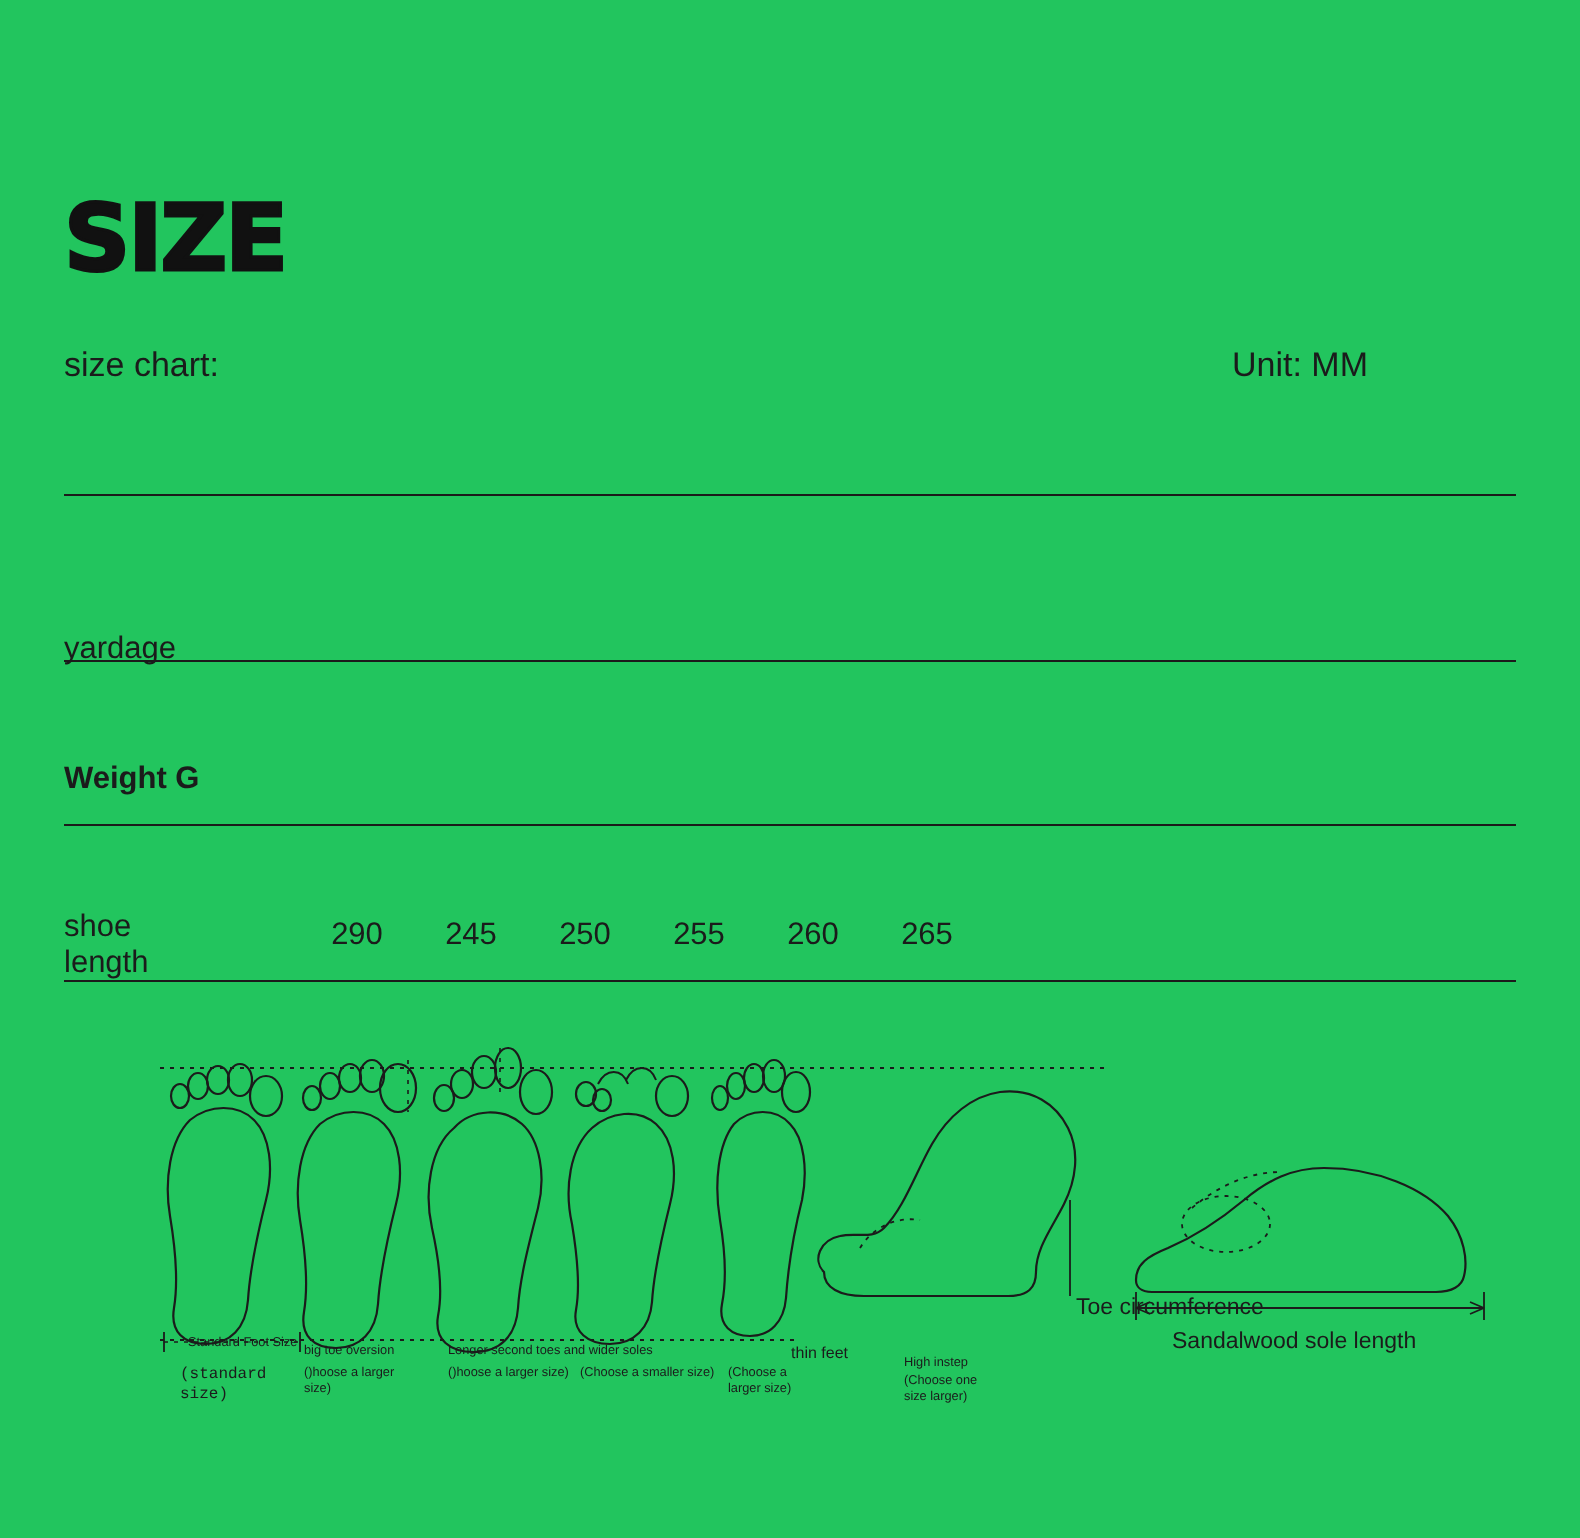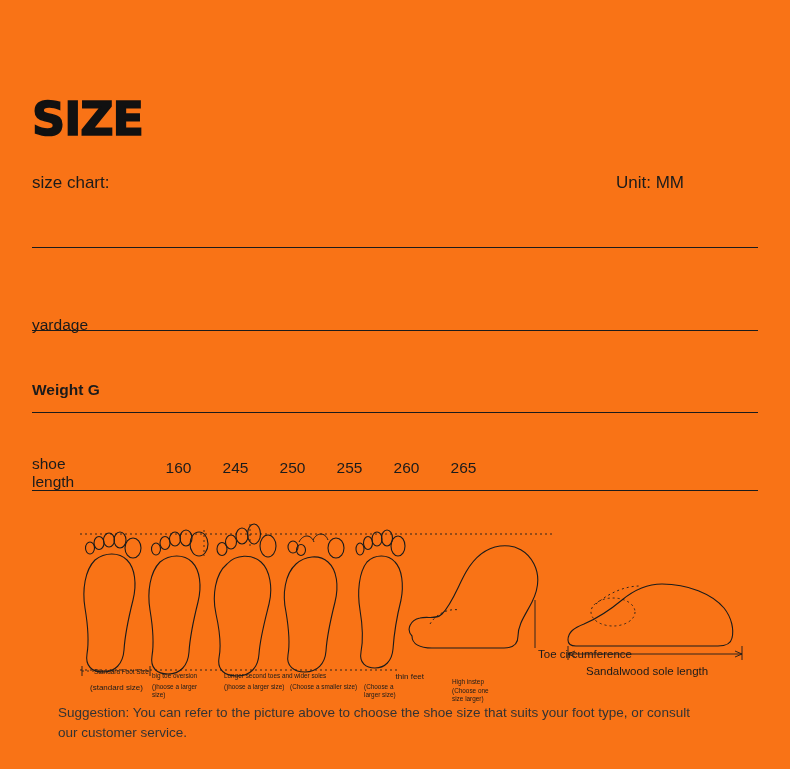--- a/index.html
+++ b/index.html
@@ -11,21 +11,21 @@
     width: 790px;
     height: 769px;
     font-family: "Liberation Sans", sans-serif;
     color: #1b1b1b;
     position: relative;
     overflow: hidden;
   }
   .page {
     position: absolute;
     inset: 0;
-    background: #f97316;
+    background: #22c55e;
   }
   .title {
     position: absolute;
     left: 32px;
     top: 96px;
     font-family: "DejaVu Sans", sans-serif;
     font-weight: bold;
     font-size: 46px;
     letter-spacing: -1px;
     line-height: 1;
@@ -130,21 +130,21 @@
   <div class="rule r2"></div>
   <div class="rule r3"></div>
   <div class="rule r4"></div>
 
   <div class="rowlabel l1">yardage</div>
 
   <div class="rowlabel l2">Weight G</div>
 
   <div class="rowlabel l3">shoe<br>length</div>
   <div class="cells c3">
-    <span>160</span>
+    <span>290</span>
     <span>245</span>
     <span>250</span>
     <span>255</span>
     <span>260</span>
     <span>265</span>
   </div>
 
   <div class="figure">
     <svg width="790" height="210" viewBox="0 0 790 210">
       <g fill="none" stroke="#1b1b1b" stroke-width="1.1">
@@ -200,35 +200,34 @@
         <ellipse cx="613" cy="112" rx="22" ry="14" stroke-width="0.9" stroke-dasharray="2 3"></ellipse>
         <path d="M568 146 L568 160 M742 146 L742 160" stroke-width="0.9"></path>
         <path d="M568 154 L742 154" stroke-width="0.9"></path>
         <path d="M568 154 L575 151 M568 154 L575 157 M742 154 L735 151 M742 154 L735 157" stroke-width="0.9"></path>
       </g>
     </svg>
 
     <div class="figcap" style="left:94px; top:168px; width:56px;">
       <span>Standard Foot Size</span>
     </div>
-    <div class="figcap mid" style="left:90px; top:183px; width:60px;">(standard size)</div>
+    <div class="figcap mid" style="left:90px; top:183px; width:60px;font-family:Liberation Mono, monospace;">(standard size)</div>
 
     <div class="figcap" style="left:152px; top:172px; width:70px;">big toe oversion</div>
     <div class="figcap" style="left:152px; top:183px; width:58px;">()hoose a larger size)</div>
 
     <div class="figcap" style="left:224px; top:172px; width:130px;">Longer second toes and wider soles</div>
     <div class="figcap" style="left:224px; top:183px; width:64px;">()hoose a larger size)</div>
 
     <div class="figcap" style="left:290px; top:183px; width:70px;">(Choose a smaller size)</div>
 
     <div class="figcap mid" style="left:364px; top:172px; width:60px;text-align:right;">thin feet</div>
     <div class="figcap" style="left:364px; top:183px; width:42px;">(Choose a larger size)</div>
 
     <div class="figcap" style="left:452px; top:178px; width:50px;">High instep</div>
     <div class="figcap" style="left:452px; top:187px; width:48px;">(Choose one size larger)</div>
 
     <div class="figcap big" style="left:538px; top:131px; width:120px; font-size:11.5px;margin-top:16px;">Toe circumference</div>
     <div class="figcap big" style="left:586px; top:164px; width:150px; font-size:11.5px; line-height:1.3;">Sandalwood sole length</div>
   </div>
 
-  <div class="suggestion">Suggestion: You can refer to the picture above to choose the shoe size that suits your foot type, or consult our customer service.</div>
 
 </div>
 
 </body></html>

